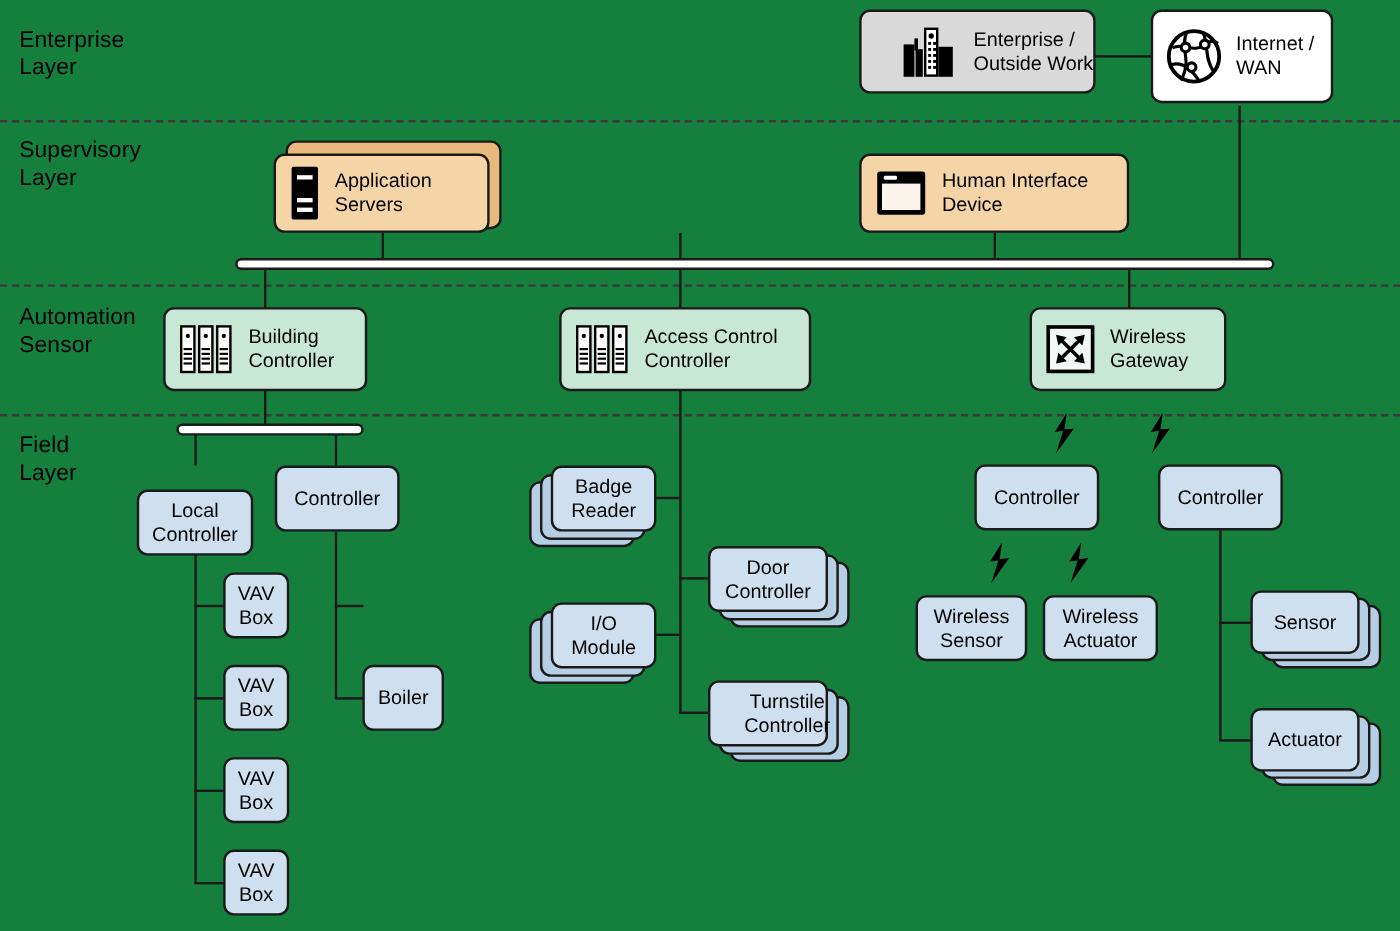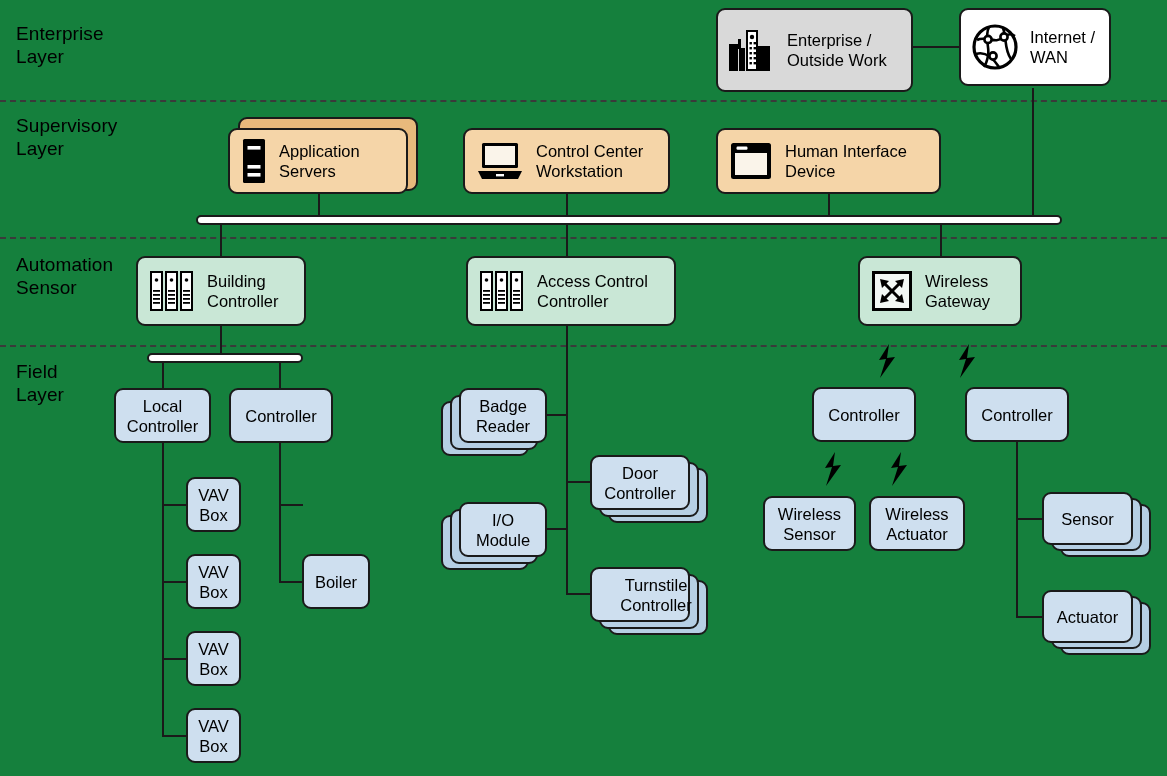--- a/index.html
+++ b/index.html
@@ -103,21 +103,21 @@
 Layer</div>
   <div class="layer-label" style="left:16px;top:253px;">Automation
 Sensor</div>
   <div class="layer-label" style="left:16px;top:360px;">Field
 Layer</div>
 
   <div class="ln h" style="left:912px;top:46px;width:48px;"></div>
 
   <div class="ln v" style="left:1032px;top:88px;height:134px;"></div>
 
-  <div class="node enterprise with-icon" style="left:716px;top:8px;width:197px;height:84px;">
+  <div class="node enterprise with-icon" style="left:716px;top:8px;width:197px;height:70px;justify-content:flex-end;">
     <svg class="icn" width="48" height="46" viewBox="0 0 48 46">
       <rect x="1" y="17" width="9" height="27" fill="#000"></rect>
       <rect x="10" y="12" width="3" height="10" fill="#000"></rect>
       <rect x="11" y="21" width="6" height="23" fill="#000"></rect>
       <rect x="30" y="19" width="12" height="25" fill="#000"></rect>
       <rect x="18" y="3" width="12" height="41" fill="#000"></rect>
       <rect x="20" y="5" width="8" height="37" fill="#fff"></rect>
       <circle cx="24" cy="10" r="2.2" fill="#000"></circle>
       <rect x="21.5" y="15" width="2.4" height="2.4" fill="#000"></rect>
       <rect x="25.6" y="15" width="2.4" height="2.4" fill="#000"></rect>
@@ -164,30 +164,20 @@
     <svg class="icn" width="28" height="46" viewBox="0 0 28 46">
       <rect x="3" y="1" width="22" height="44" rx="1.5" fill="#000"></rect>
       <rect x="7.5" y="8" width="13" height="3.6" fill="#fff"></rect>
       <rect x="7.5" y="27" width="13" height="3.6" fill="#fff"></rect>
       <rect x="7.5" y="35" width="13" height="3.6" fill="#fff"></rect>
     </svg>
     <span class="lbl">Application
 Servers</span>
   </div>
 
-  <div class="node sup with-icon" style="left:463px;top:128px;width:207px;height:66px;">
-    <svg class="icn" width="50" height="42" viewBox="0 0 50 42">
-      <rect x="7" y="3" width="36" height="25" rx="1.5" fill="#000"></rect>
-      <rect x="10" y="6" width="30" height="19" fill="#faf4ea"></rect>
-      <path d="M3 31 L47 31 L43 39 L7 39 Z" fill="#000"></path>
-      <rect x="21" y="34" width="8" height="2.4" fill="#fff"></rect>
-    </svg>
-    <span class="lbl">Control Center
-Workstation</span>
-  </div>
 
   <div class="node sup with-icon" style="left:716px;top:128px;width:225px;height:66px;">
     <svg class="icn" width="46" height="42" viewBox="0 0 46 42">
       <rect x="3" y="3" width="40" height="36" rx="2.5" fill="#000"></rect>
       <rect x="7" y="13" width="32" height="22" fill="#faf4ea"></rect>
       <rect x="8.5" y="6.5" width="11" height="3.2" rx="1.2" fill="#fff"></rect>
     </svg>
     <span class="lbl">Human Interface
 Device</span>
   </div>
@@ -271,21 +261,21 @@
     <path d="M13 0 L3 16 L10 15 L4 34 L19 13 L11 14 Z" fill="#000"></path>
   </svg>
   <svg class="bolt" style="left:956px;top:344px;" width="22" height="34" viewBox="0 0 22 34">
     <path d="M13 0 L3 16 L10 15 L4 34 L19 13 L11 14 Z" fill="#000"></path>
   </svg>
 
   <div class="bus" style="left:147px;top:353px;width:156px;"></div>
   <div class="ln v" style="left:162px;top:360px;height:28px;"></div>
   <div class="ln v" style="left:279px;top:360px;height:28px;"></div>
 
-  <div class="node field" style="left:114px;top:388px;width:97px;height:55px;">
+  <div class="node field" style="left:114px;top:408px;width:97px;height:55px;">
     <span class="lbl">Local
 Controller</span>
   </div>
   <div class="node field" style="left:229px;top:388px;width:104px;height:55px;">
     <span class="lbl">Controller</span>
   </div>
 
   <div class="ln v" style="left:162px;top:443px;height:293px;"></div>
   <div class="ln h" style="left:162px;top:504px;width:25px;"></div>
   <div class="ln h" style="left:162px;top:581px;width:25px;"></div>

